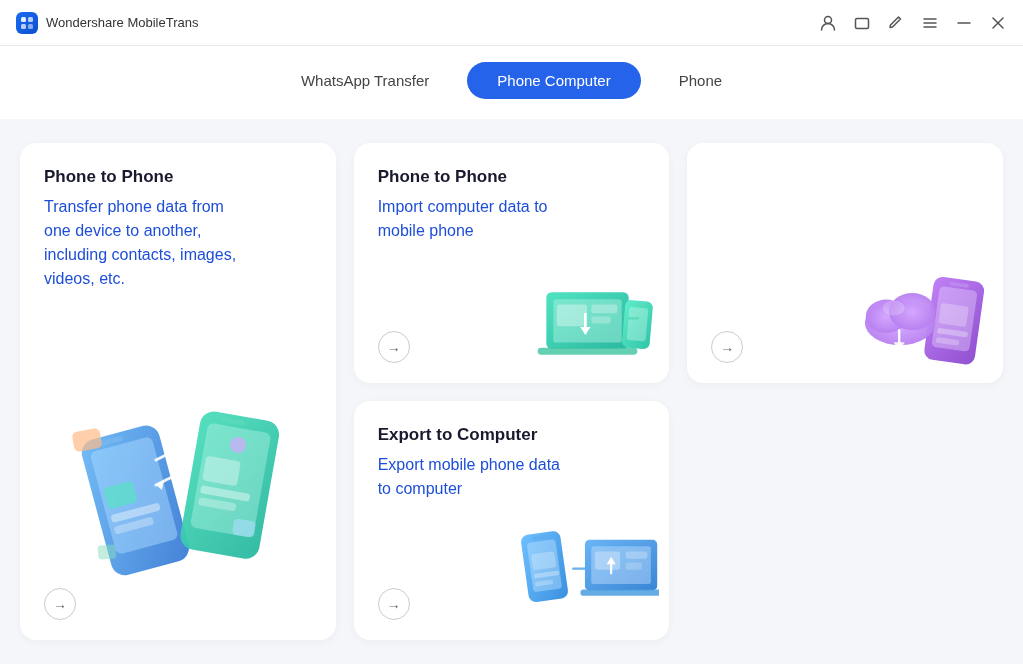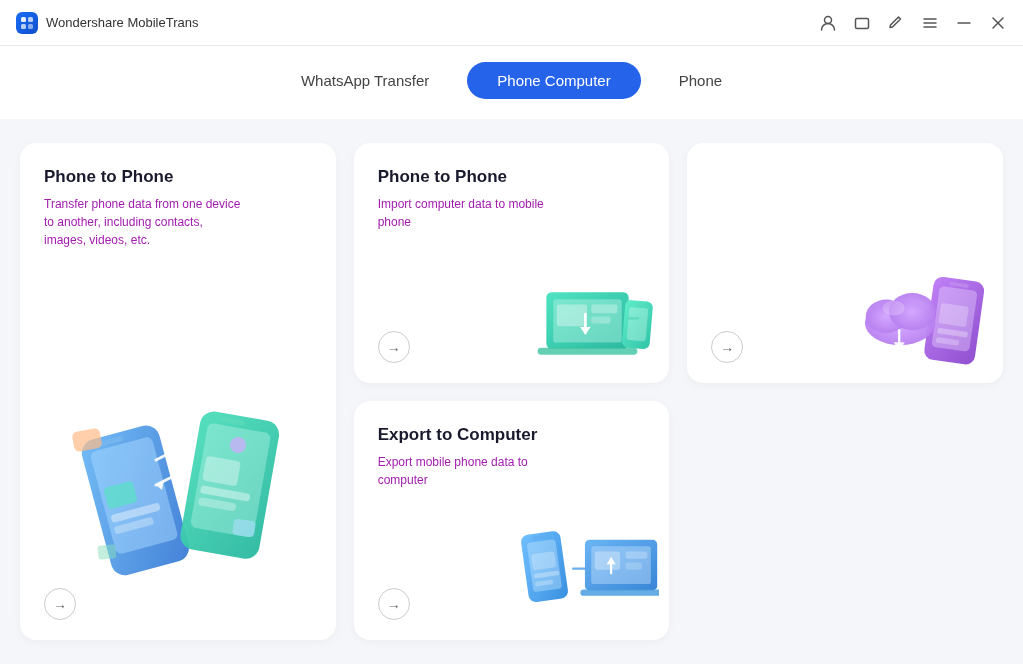--- a/index.html
+++ b/index.html
@@ -112,22 +112,22 @@
     .card-large {
       grid-row: span 2;
     }
     .card-title {
       font-size: 17px;
       font-weight: 700;
       color: #1a1a2e;
       margin-bottom: 8px;
     }
     .card-desc {
-      font-size: 12px;
-      color: #a21caf;
+      font-size: 16px;
+      color: #1d4ed8;
       line-height: 1.5;
       max-width: 200px;
     }
     .card-arrow {
       position: absolute;
       bottom: 20px;
       left: 24px;
       width: 32px;
       height: 32px;
       border: 1.5px solid #ccc;

